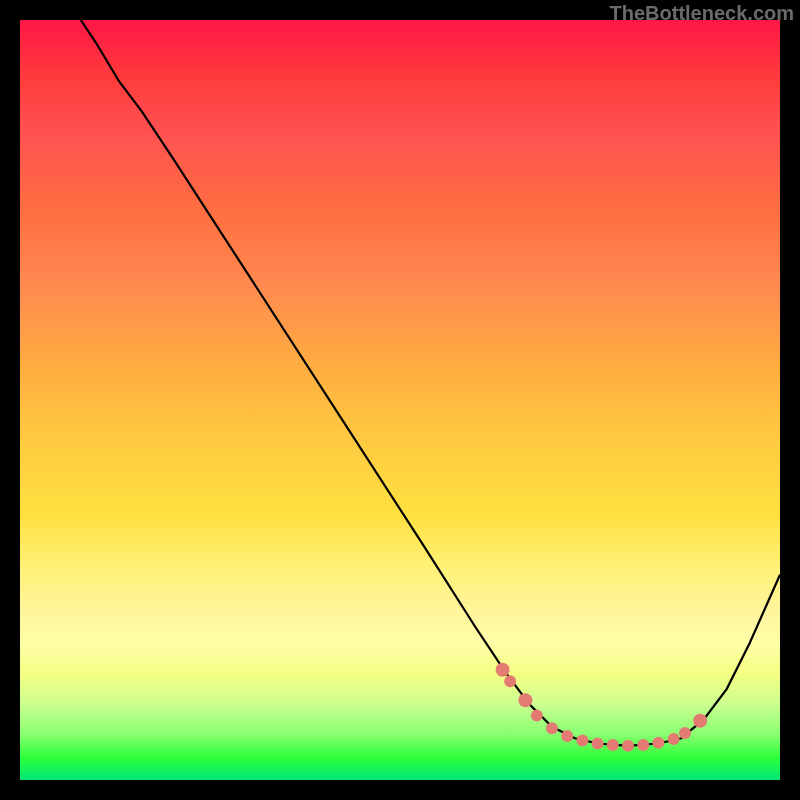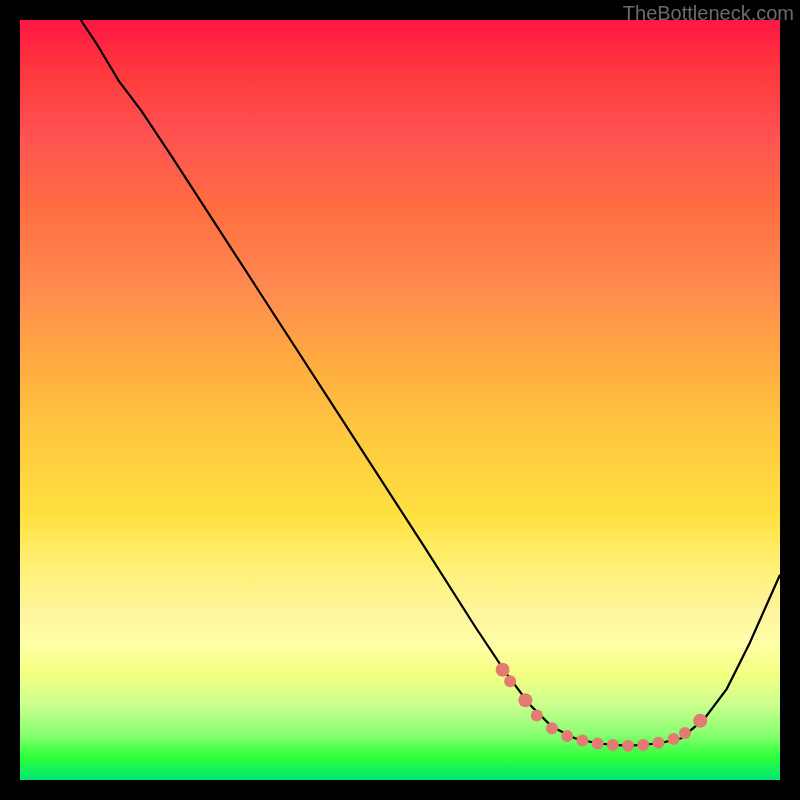--- a/index.html
+++ b/index.html
@@ -29,21 +29,21 @@
       #2eff3a 97%,
       #00e676 100%
     );
   }
   .watermark {
     position: absolute;
     top: 2px;
     right: 6px;
     color: #6b6b6b;
     font-size: 20px;
-    font-weight: 400;
+    font-weight: 700;
     z-index: 10;
   }
   svg.curve {
     position: absolute;
     left: 0;
     top: 0;
     width: 760px;
     height: 760px;
     overflow: visible;
   }

